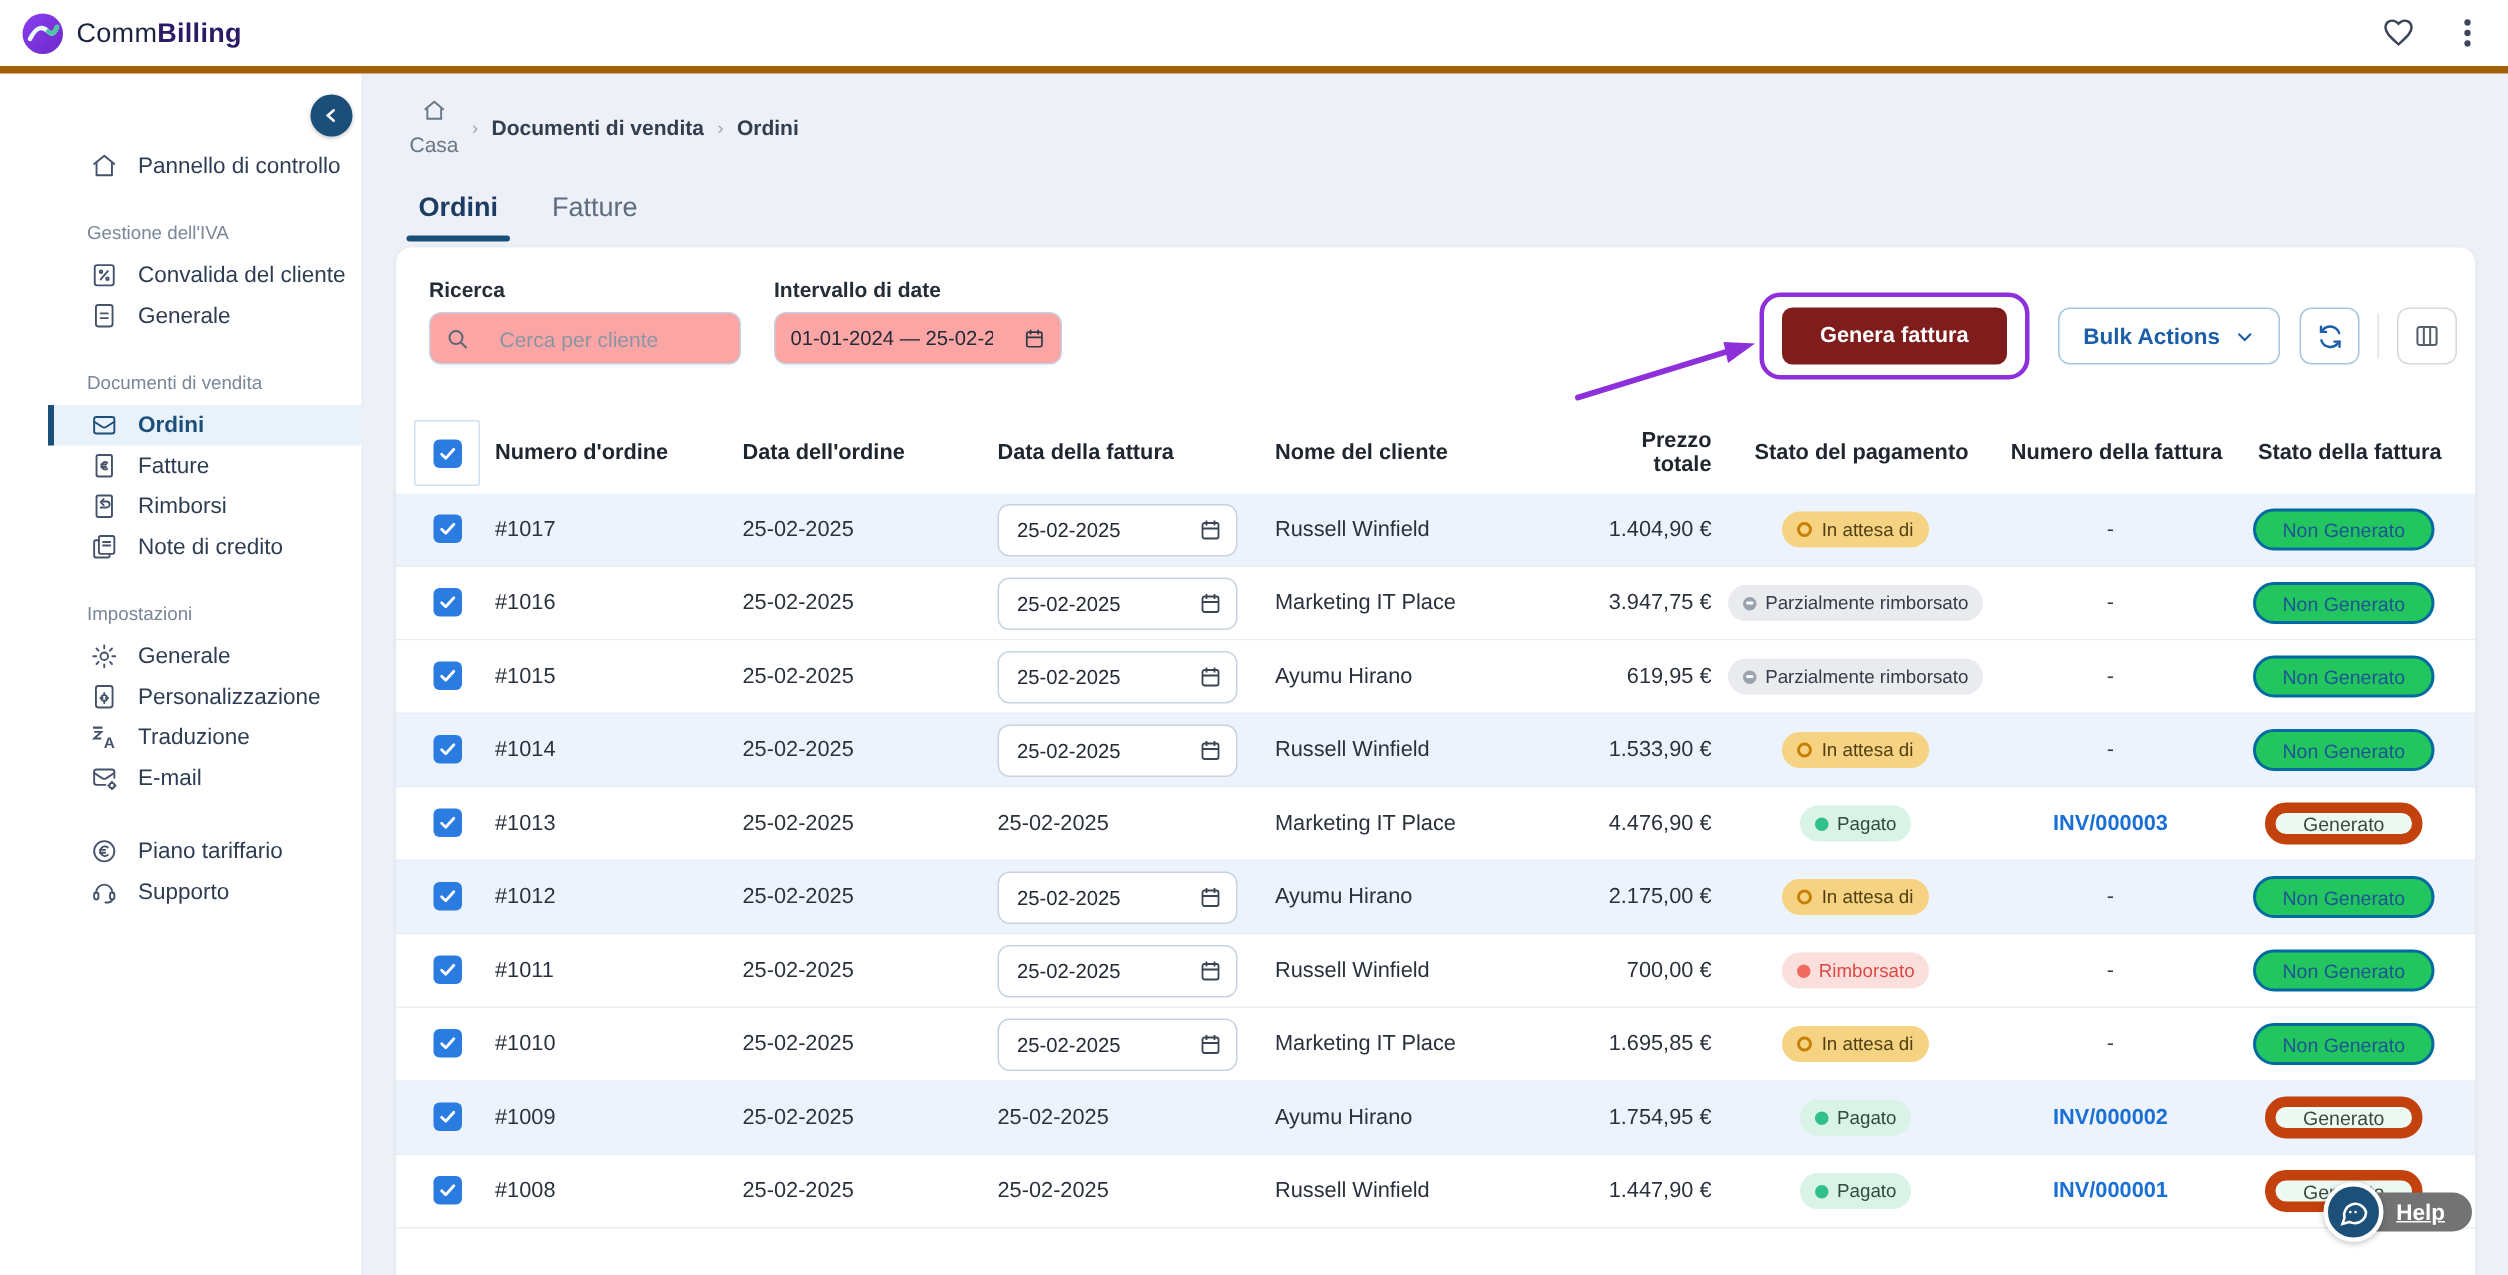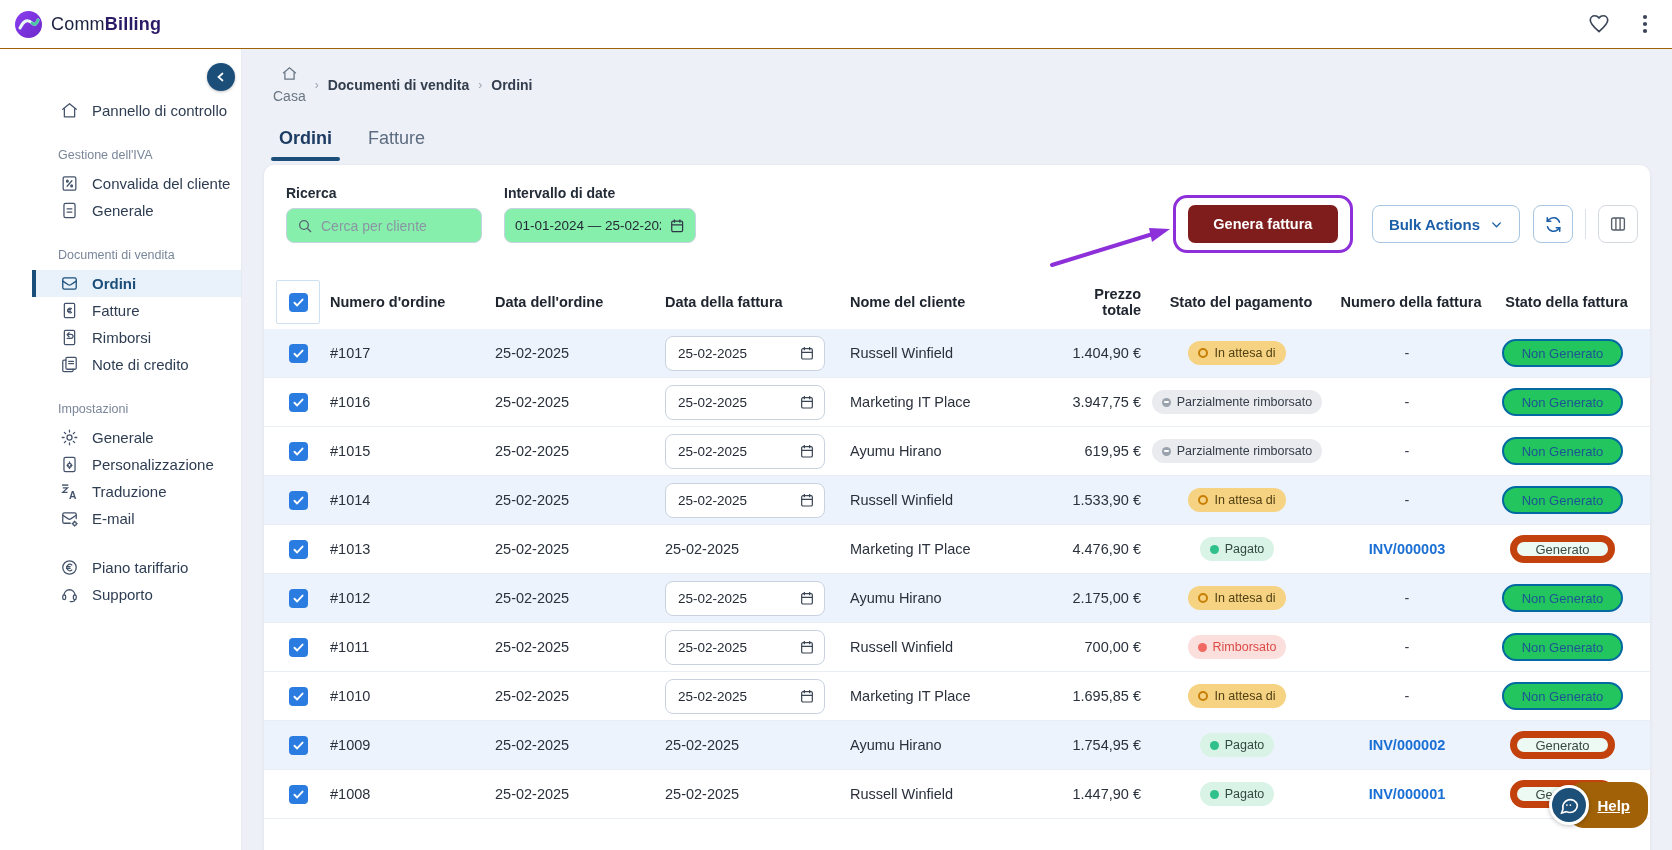--- a/index.html
+++ b/index.html
@@ -2,21 +2,21 @@
 <html><head>
 <meta charset="utf-8">
 <style>
   * { margin:0; padding:0; box-sizing:border-box; }
   html,body { background:#d8dce3; }
   body { font-family:"Liberation Sans","DejaVu Sans",sans-serif; }
   .app { position:relative; width:1672px; height:850px; background:#edf0f6; overflow:hidden; }
 
   
   .topbar { position:absolute; left:0; top:0; width:1672px; height:49px; background:#fff;
-            border-bottom:1px solid #a16207; display:flex; align-items:center; padding:0 18px 0 14px; z-index:20; }
+            border-bottom:5px solid #a16207; display:flex; align-items:center; padding:0 18px 0 14px; z-index:20; }
   .brand { display:flex; align-items:center; gap:8px; }
   .brand-text { font-size:18px; letter-spacing:.2px; color:#1b2240; }
   .brand-text b { color:#2b1a66; font-weight:700; }
   .topbar-right { margin-left:auto; display:flex; align-items:center; gap:26px; }
   .icon-btn { background:none; border:none; cursor:pointer; display:flex; align-items:center; color:#3c4658; }
 
   
   .sidebar { position:absolute; left:0; top:49px; width:242px; height:801px; background:#fff;
              border-right:1px solid #e8ebf0; z-index:10; }
   .collapse-btn { position:absolute; top:14px; right:6px; width:28px; height:28px; border-radius:50%;
@@ -45,22 +45,22 @@
   .tab.active::after { content:""; position:absolute; left:-8px; right:-8px; bottom:0; height:4px;
                         border-radius:3px; background:#1b4e79; }
 
   .card { position:absolute; left:22px; top:116px; width:1386px; height:720px; background:#fff;
           border-radius:10px; box-shadow:0 1px 4px rgba(20,40,80,.07); }
 
   
   .filters { display:flex; align-items:flex-end; padding:20px 12px 0 22px; }
   .field { margin-right:22px; }
   .field-label { font-size:14px; font-weight:600; color:#242c38; margin-bottom:7px; }
-  .input { display:flex; align-items:center; gap:8px; height:35px; border:1px solid #c6d2de;
-           border-radius:8px; background:#86efac; padding:0 10px; }
+  .input { display:flex; align-items:center; gap:20px; height:35px; border:1px solid #c6d2de;
+           border-radius:8px; background:#fca5a5; padding:0 10px; }
   .input input { border:none; outline:none; font-size:14px; width:150px; color:#2a313c;
                  font-family:"Liberation Sans",sans-serif; background:transparent; }
   .input input::placeholder { color:#8b95a3; }
   .date-input { width:192px; justify-content:space-between; cursor:pointer; }
   .date-input .val { font-size:13.5px; color:#232a35; white-space:nowrap; overflow:hidden; }
 
   .toolbar { margin-left:auto; display:flex; align-items:center; }
   .gen-wrap { position:relative; margin-right:34px; }
   .btn-primary { height:38px; width:150px; background:#7f1d1d; color:#fff; font-weight:700; font-size:14.5px;
                  border:none; border-radius:7px; cursor:pointer; font-family:"Liberation Sans",sans-serif; }
@@ -111,21 +111,21 @@
 
   .dash { color:#3a424e; }
   .invlink { color:#1a6fd4; font-weight:700; text-decoration:none; font-size:14.5px; cursor:pointer; }
   .pill { display:inline-flex; align-items:center; justify-content:center; height:28px; padding:0 18px;
           border-radius:15px; font-size:13px; white-space:nowrap; }
   .pill-blue { background:#22c55e; border:2px solid #0369a1; color:#1d5494; }
   .pill-green { background:#ecfaf3; border:7px solid #c2410c; color:#3a4a42; }
 
   
   .help { position:absolute; right:24px; bottom:22px; display:flex; align-items:center; z-index:30; cursor:pointer; }
-  .help-pill { height:46px; background:#a16207; color:#fff; border:none; border-radius:17px;
+  .help-pill { height:26px; background:#737373; color:#fff; border:none; border-radius:17px;
                padding:0 18px 0 30px; font-size:15px; font-weight:700; margin-left:-22px;
                font-family:"Liberation Sans",sans-serif; cursor:pointer;text-decoration:underline; }
   .help-circle { width:40px; height:40px; border-radius:50%; background:#1c5078; border:3px solid #fff;
                  display:flex; align-items:center; justify-content:center; position:relative; z-index:2;
                  box-shadow:0 1px 4px rgba(0,0,0,.25); }
 </style>
 </head>
 <body>
 
 <div class="app">

